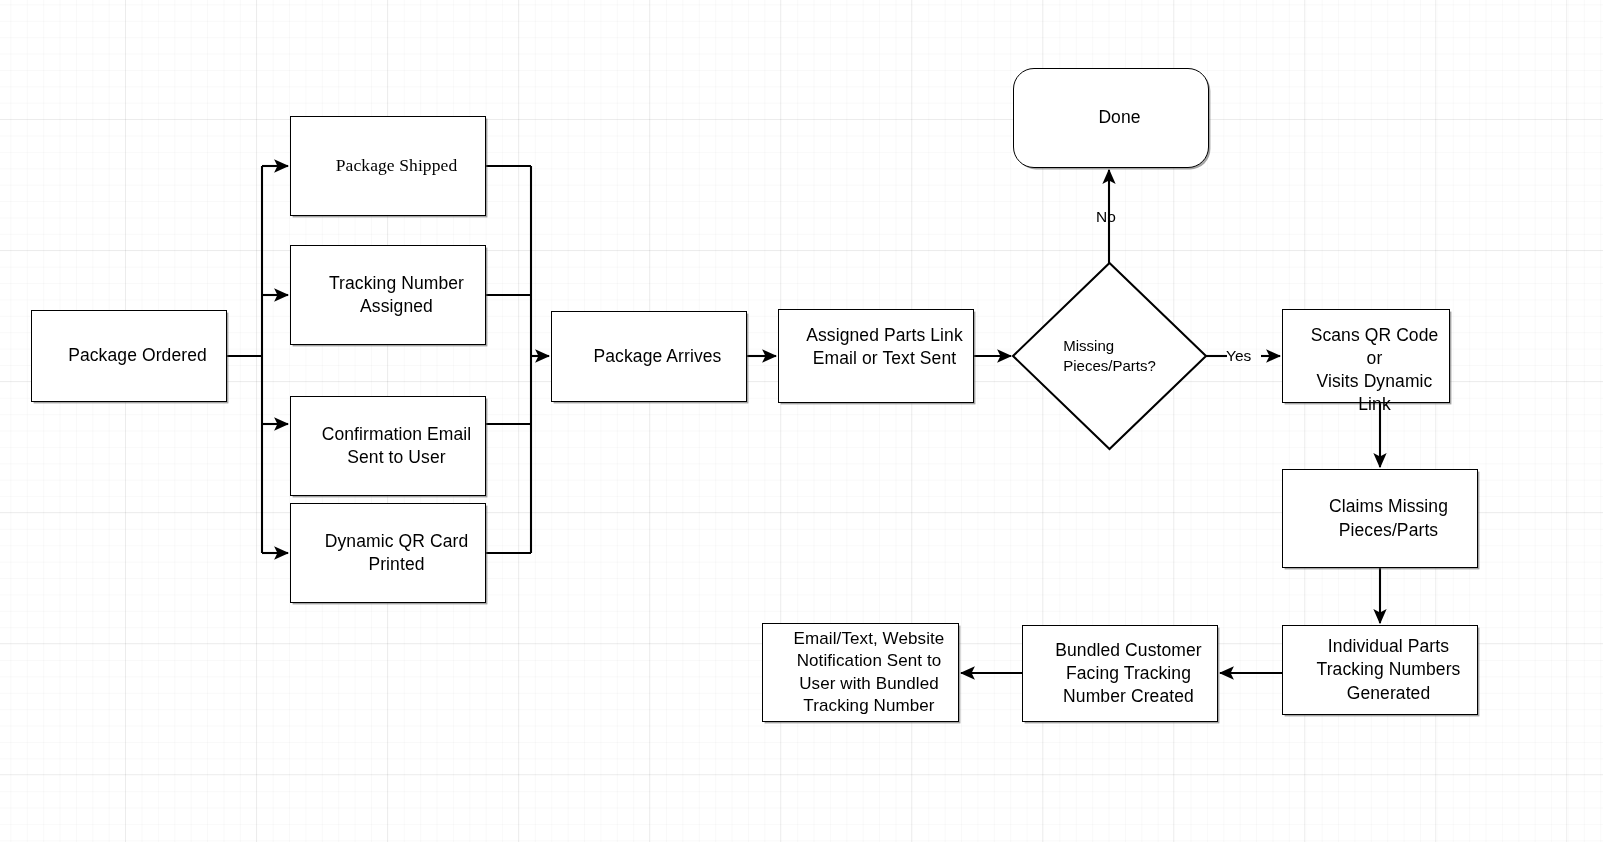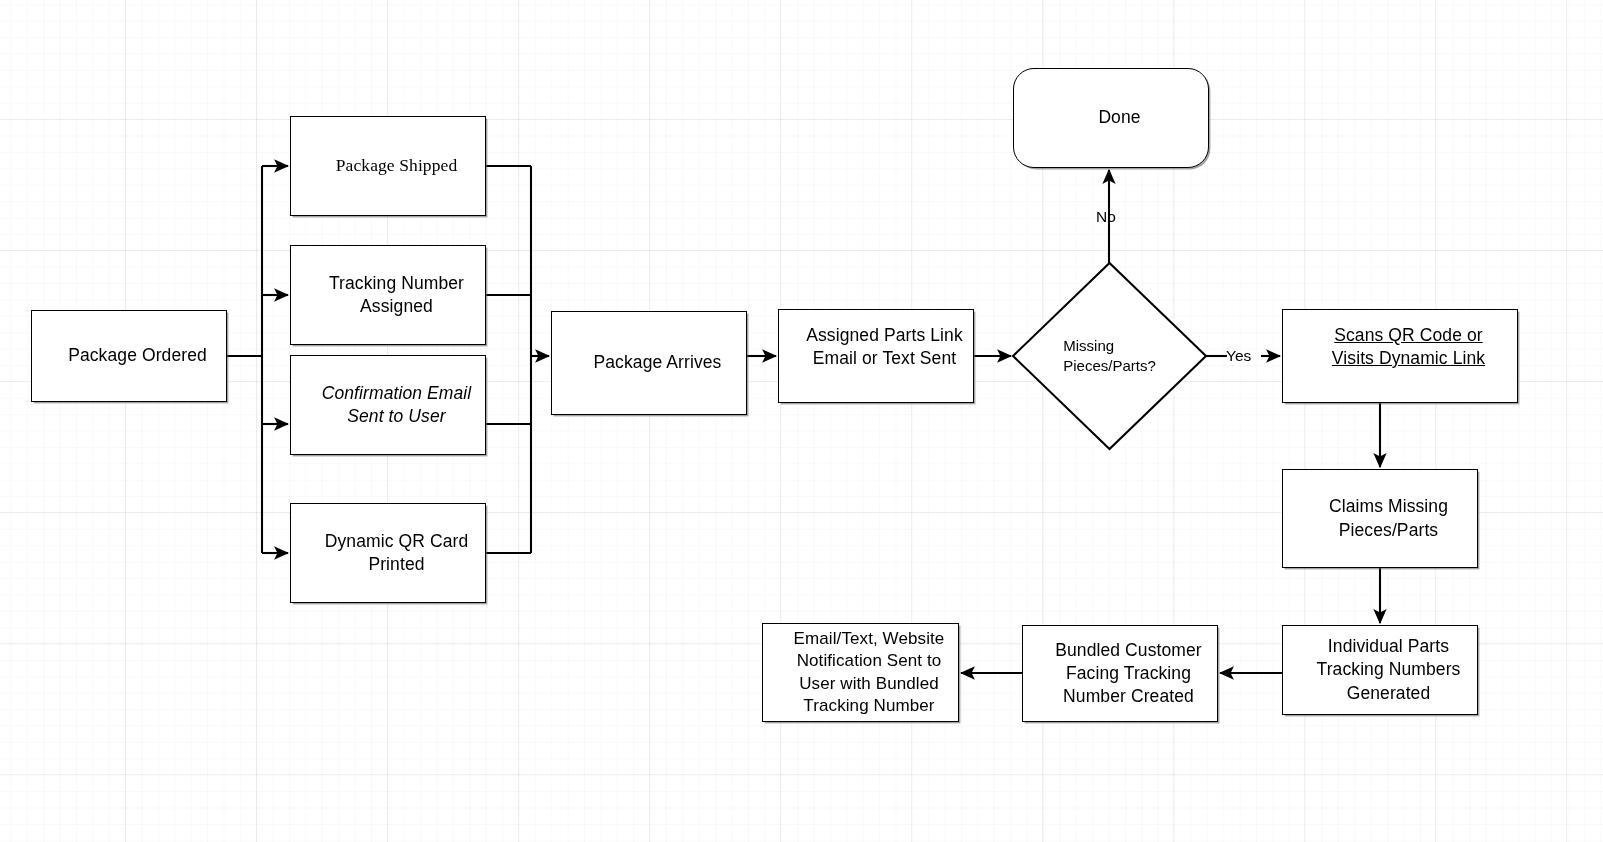--- a/index.html
+++ b/index.html
@@ -124,52 +124,52 @@
 
   <div class="node v-center" style="left:290px; top:116px; width:196px; height:100px;font-family:Liberation Serif, serif;">
     <span class="txt">Package Shipped</span>
   </div>
 
   <div class="node v-center" style="left:290px; top:245px; width:196px; height:100px;">
     <span class="txt">Tracking Number
 Assigned</span>
   </div>
 
-  <div class="node v-center" style="left:290px; top:355px; width:196px; height:100px;font-style:italic;">
+  <div class="node v-center" style="left:290px; top:396px; width:196px; height:100px;">
     <span class="txt">Confirmation Email
 Sent to User</span>
   </div>
 
   <div class="node v-center" style="left:290px; top:503px; width:196px; height:100px;">
     <span class="txt">Dynamic QR Card
 Printed</span>
   </div>
 
-  <div class="node v-center" style="left:551px; top:311px; width:196px; height:104px;">
+  <div class="node v-center" style="left:551px; top:311px; width:196px; height:91px;">
     <span class="txt">Package Arrives</span>
   </div>
 
   <div class="node v-top" style="left:778px; top:309px; width:196px; height:94px;">
     <span class="txt">Assigned Parts Link
 Email or Text Sent</span>
   </div>
 
   <div style="position:absolute; left:1013px; top:263px; width:193px; height:186px;
               display:flex; align-items:center; justify-content:center;
               font-size:15px; line-height:1.32; text-align:left; color:#000;
               font-family:Liberation Sans, sans-serif;">
     <span class="txt" style="white-space:pre-line;">Missing
 Pieces/Parts?</span>
   </div>
 
   <div class="node v-center rounded" style="left:1013px; top:68px; width:196px; height:100px;">
     <span class="txt">Done</span>
   </div>
 
-  <div class="node v-top" style="left:1282px; top:309px; width:236px; height:94px;text-decoration:underline;">
+  <div class="node v-top" style="left:1282px; top:309px; width:168px; height:94px;">
     <span class="txt">Scans QR Code or
 Visits Dynamic Link</span>
   </div>
 
   <div class="node v-center" style="left:1282px; top:469px; width:196px; height:99px;justify-content:center;">
     <span class="txt">Claims Missing
 Pieces/Parts</span>
   </div>
 
   <div class="node v-center" style="left:1282px; top:625px; width:196px; height:90px;">

